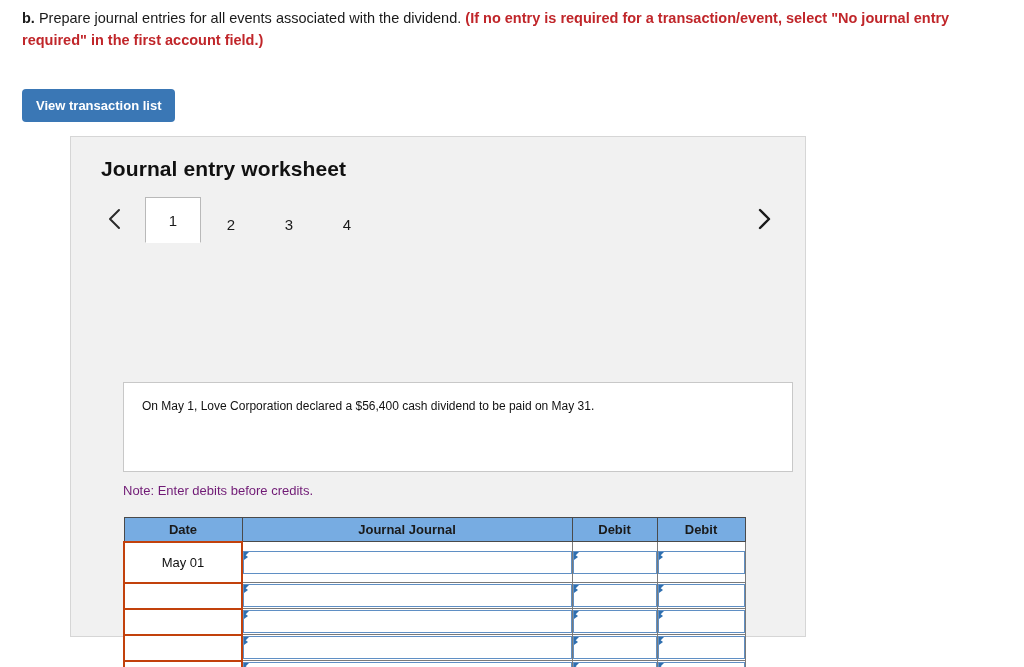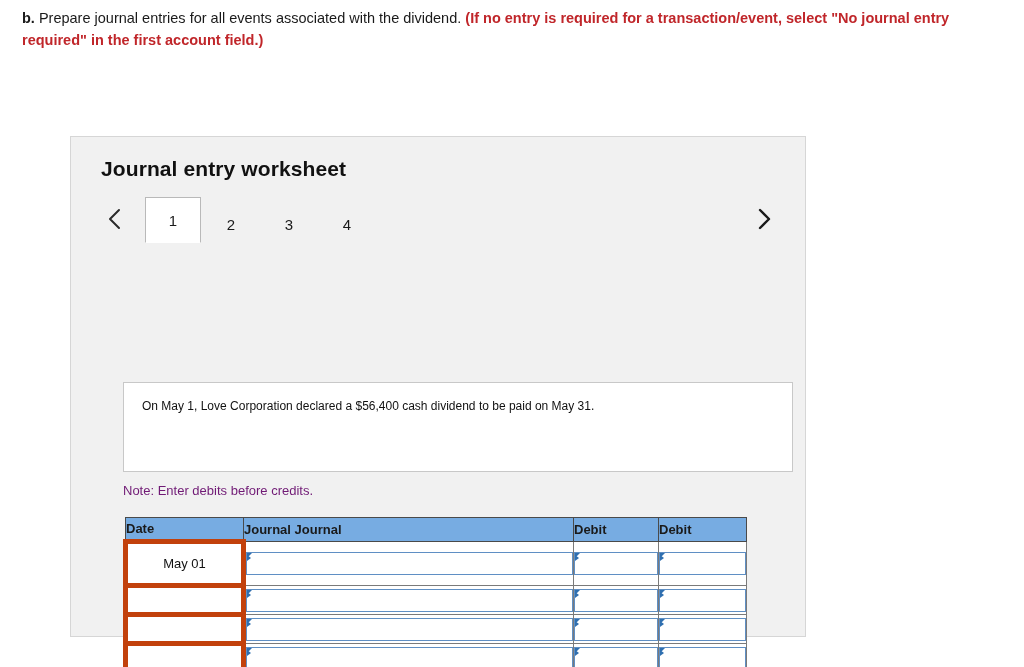--- a/index.html
+++ b/index.html
@@ -167,24 +167,24 @@
     table-layout: fixed;
   }
   .jtable th {
     background: #77ace2;
     border: 1px solid #4a4a4a;
     color: #1a1a1a;
     font-size: 13px;
     font-weight: bold;
     height: 24px;
     padding: 0;
-    text-align: left;
+    text-align: center;
   }
   .jtable td {
-    border: 5px solid #c2410c;
+    border: 2px solid #c2410c;
     padding: 12px;
     height: 23px;
     background: #ffffff;
   }
   .col-date  { width: 118px; }
   .col-gj    { width: 330px; }
   .col-debit { width: 85px; }
   .col-credit{ width: 88px; }
 
   .date-cell {
@@ -232,20 +232,21 @@
 <body>
 
 <div id="page">
 
   <div class="prompt">
     <span class="lead">b.</span>
     <span>Prepare journal entries for all events associated with the dividend.</span>
     <span class="red-bold">(If no entry is required for a transaction/event, select "No journal entry required" in the first account field.)</span>
   </div>
 
+  <button class="btn" id="view-transaction-list">View transaction list</button>
 
   <div class="panel">
 
     <div class="panel-title">Journal entry worksheet</div>
 
     <div class="tabs-wrap">
       <div class="tab-prev">
         <svg width="13" height="22" viewBox="0 0 13 22" aria-hidden="true">
           <polyline points="11,2 2,11 11,20" fill="none" stroke="#2b2b2b" stroke-width="2" stroke-linecap="round" stroke-linejoin="round"></polyline>
         </svg>

